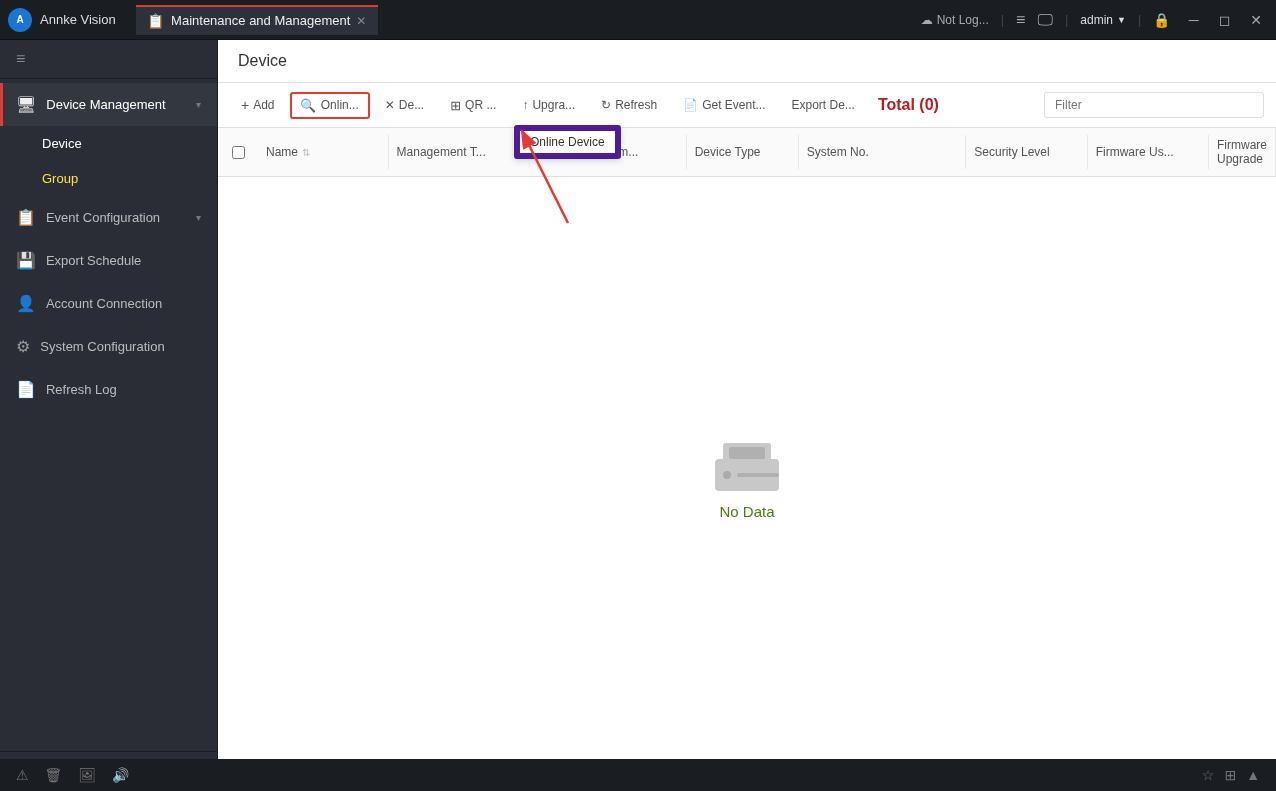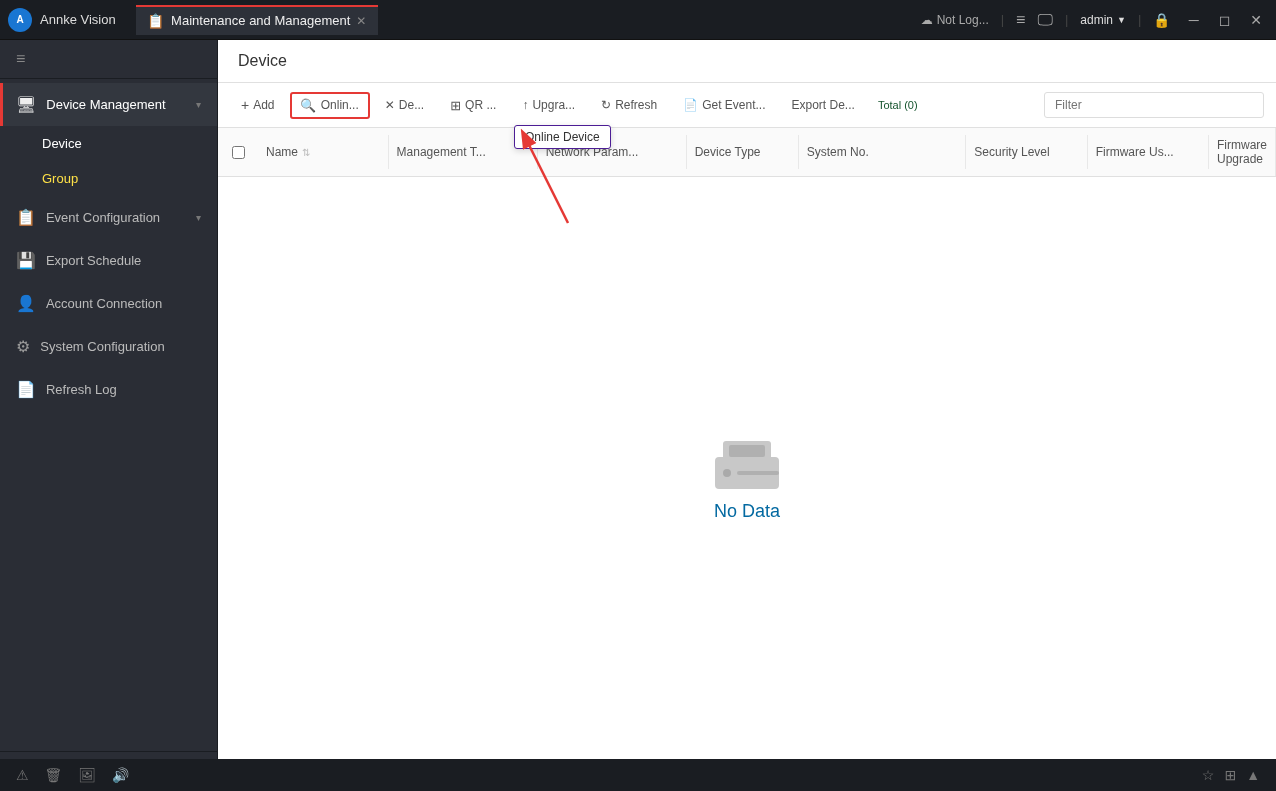--- a/index.html
+++ b/index.html
@@ -132,21 +132,21 @@
     .filter-input {
       margin-left: auto;
       border: 1px solid #ddd;
       border-radius: 3px;
       padding: 5px 10px;
       font-size: 12px;
       width: 220px;
       color: #999;
       outline: none;
     }
-    .total-badge { color: #14532d; font-size: 11px; padding: 0 8px; }
+    .total-badge { color: #b91c1c; font-size: 16px; padding: 0 8px; font-weight: bold; }
 
     
     .table-container { flex: 1; background: white; overflow: hidden; display: flex; flex-direction: column; }
     .table-header {
       display: flex;
       align-items: center;
       background: #fafafa;
       border-bottom: 1px solid #e0e0e0;
       padding: 0;
       min-height: 40px;
@@ -175,21 +175,21 @@
     
     .no-data-container {
       flex: 1;
       display: flex;
       flex-direction: column;
       align-items: center;
       justify-content: center;
       background: white;
       gap: 12px;
     }
-    .no-data-label { color: #0369a1; font-size: 18px; }
+    .no-data-label { color: #4d7c0f; font-size: 15px; }
 
     
     .bottom-bar {
       height: 32px;
       background: #1a1d22;
       display: flex;
       align-items: center;
       justify-content: space-between;
       padding: 0 16px;
       position: fixed;
@@ -361,21 +361,21 @@
 
       <button class="toolbar-btn">
         <span>Export De...</span>
       </button>
 
       <span class="total-badge">Total (0)</span>
 
       <input class="filter-input" placeholder="Filter" style="">
 
       <div style="position:absolute; top:42px; left:296px; z-index:100;">
-        <div style="background:white; border:1px solid #4c1d95; padding:4px 10px; font-size:12px; color:#333; border-radius:3px; box-shadow:0 2px 6px rgba(0,0,0,0.15); white-space:nowrap;">
+        <div style="background:white; border:6px solid #4c1d95; padding:4px 10px; font-size:12px; color:#333; border-radius:3px; box-shadow:0 2px 6px rgba(0,0,0,0.15); white-space:nowrap;">
           <span>Online Device</span>
         </div>
       </div>
     </div>
 
     <div style="position:relative; height:0; overflow:visible; z-index:150;">
       <svg style="position:absolute; top:-5px; left:295px; width:120px; height:110px; overflow:visible;">
 
         <line x1="55" y1="100" x2="10" y2="10" stroke="#e53935" stroke-width="2.5" marker-end="url(#arrow)"></line>
         <defs>

